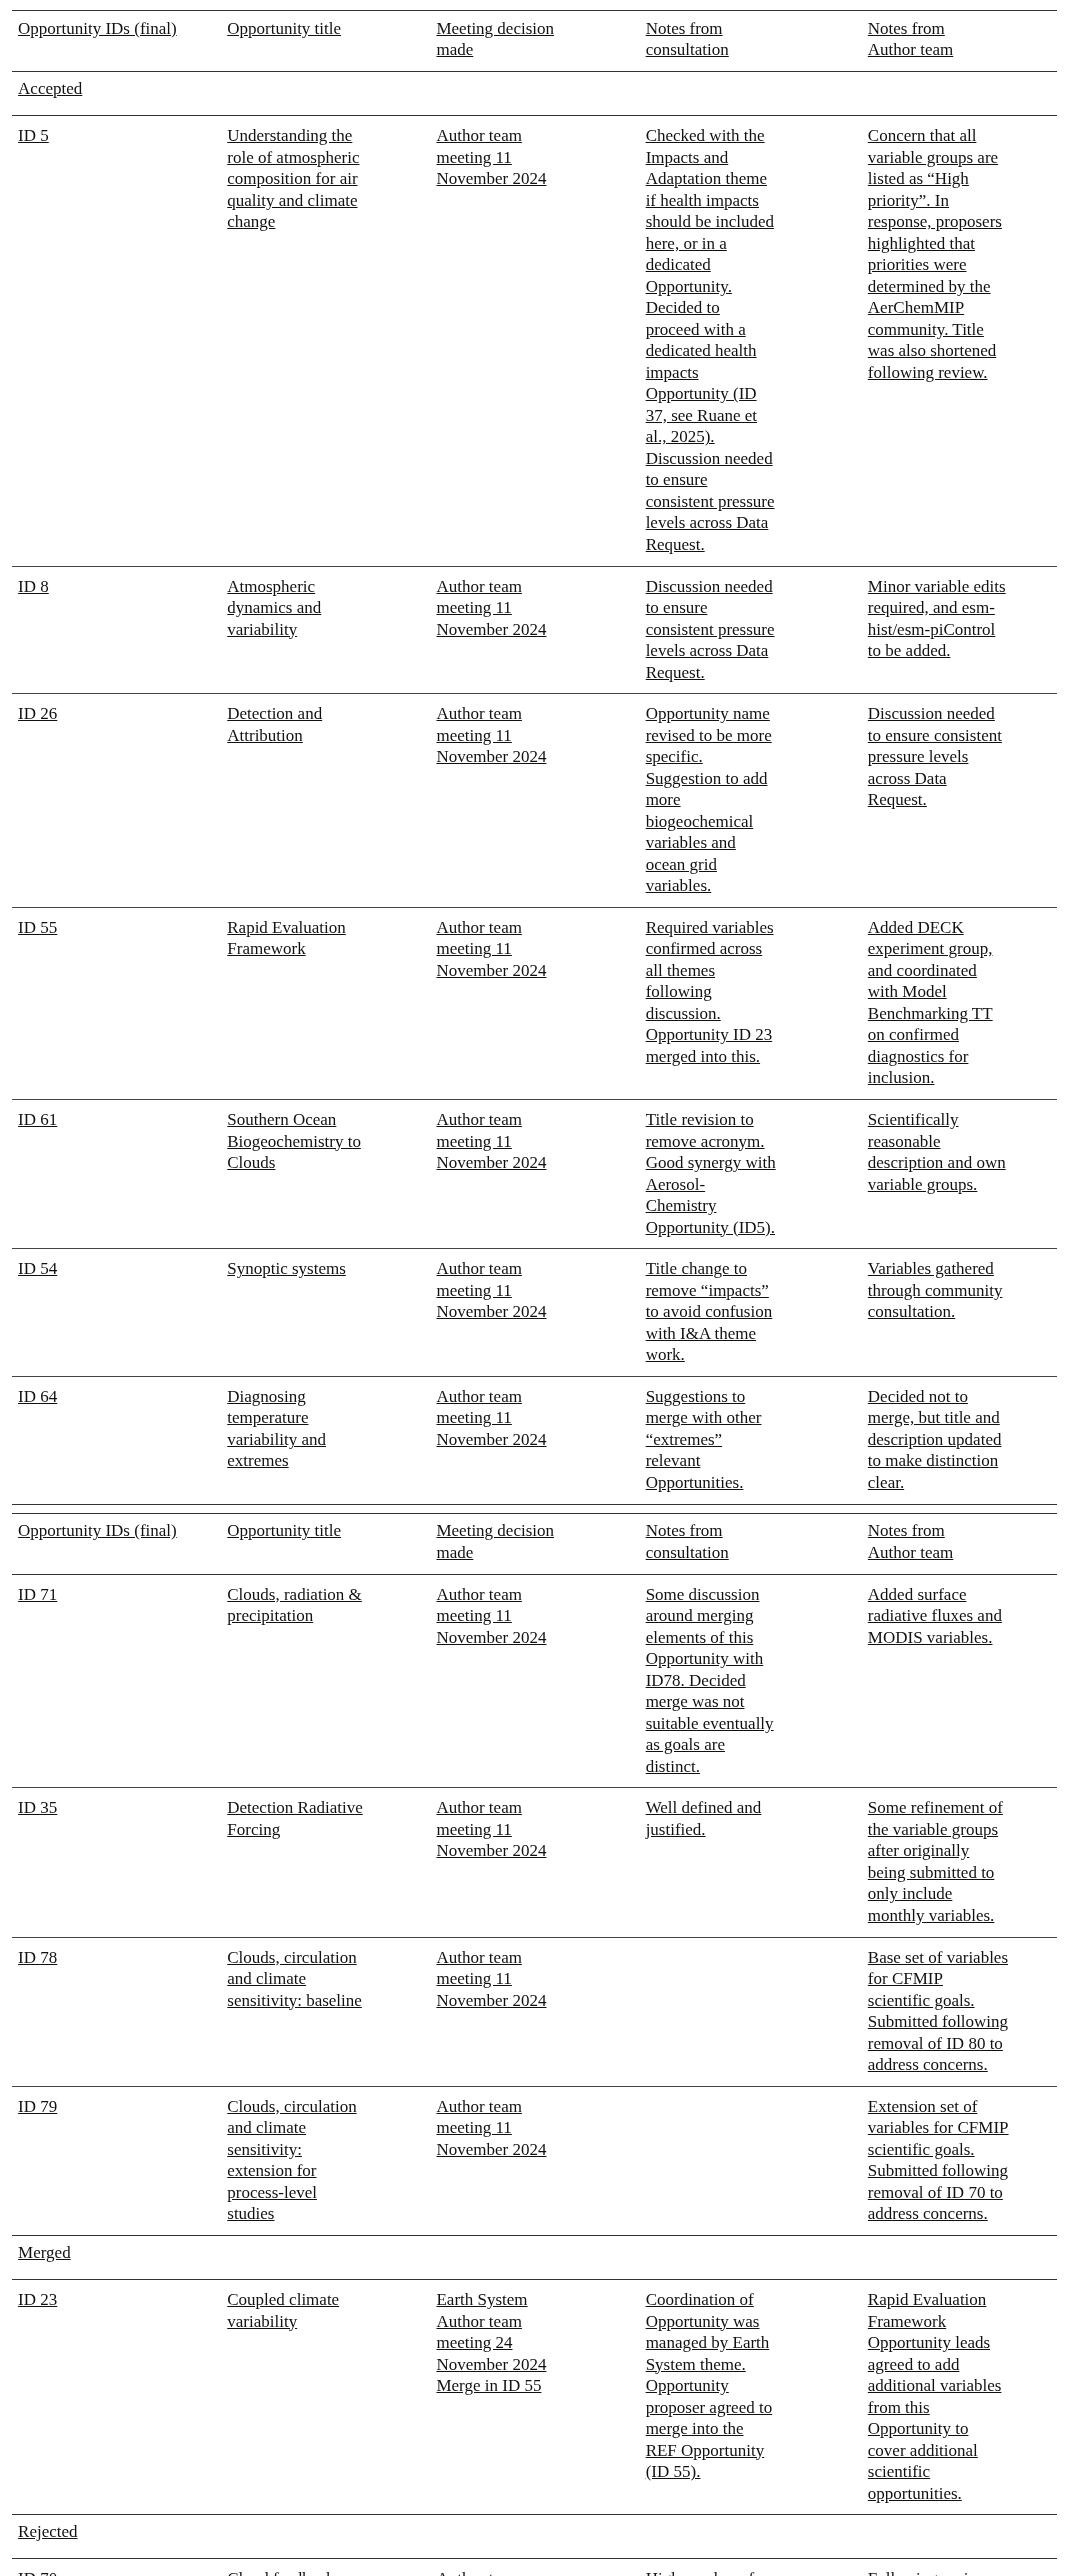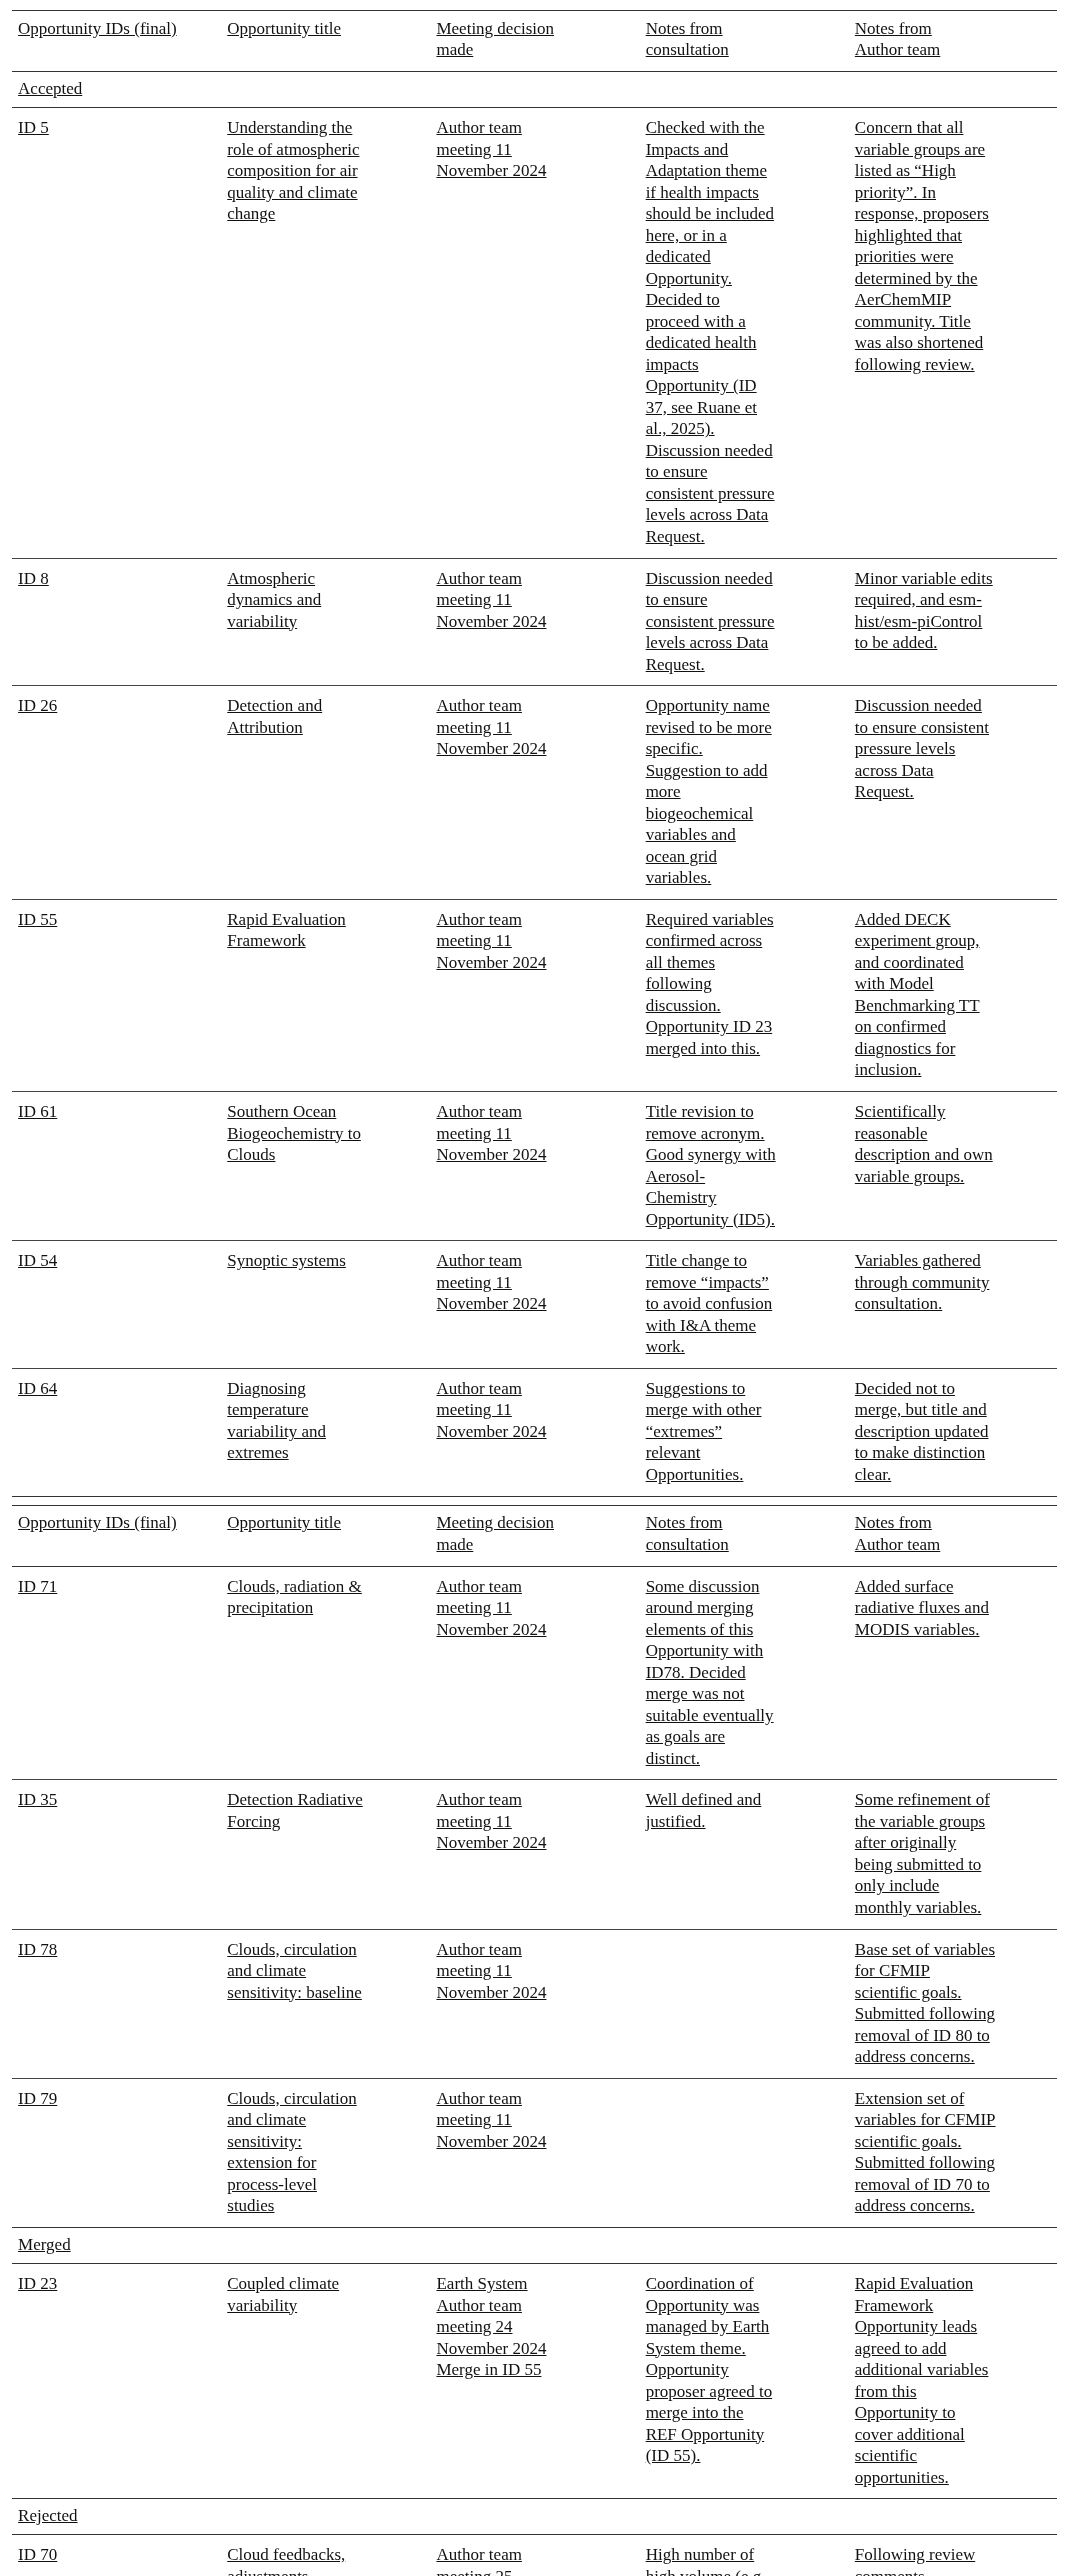--- a/index.html
+++ b/index.html
@@ -26,24 +26,24 @@
     vertical-align: top;
     text-align: left;
     font-weight: normal;
     padding: 9px 5.7px 10.2px 5.7px;
     word-wrap: break-word;
   }
   td .cell-inner, th .cell-inner { display: block; }
   td.col2 .cell-inner, th.col2 .cell-inner { width: 136px; }
   td.col3 .cell-inner, th.col3 .cell-inner { width: 141px; }
   td.col4 .cell-inner, th.col4 .cell-inner { width: 130px; }
-  td.col5 .cell-inner, th.col5 .cell-inner { width: 141px; }
+  td.col5 .cell-inner, th.col5 .cell-inner { width: 141px; margin-left: 13px; }
   tr.top-rule td, tr.top-rule th { border-top: 1.7px solid #333333; }
   tr.header-row th { border-bottom: 1.7px solid #333333; padding-top: 6.8px; }
-  tr.section-row td { border-bottom: 1.7px solid #333333; padding-top: 5.7px; padding-bottom: 8px; }
+  tr.section-row td { border-bottom: 1.7px solid #333333; padding-top: 5.7px; padding-bottom: 16px; }
   tr.data-row td { border-bottom: 1.1px solid #444444; }
   tr.data-row.last td { border-bottom: 1.7px solid #333333; }
   .spacer { height: 8px; }
   .page2 { margin-top: 0; }
   .page1 { padding-top: 10.2px; }
 </style>
 </head>
 <body>
 
 <div class="page page1">

